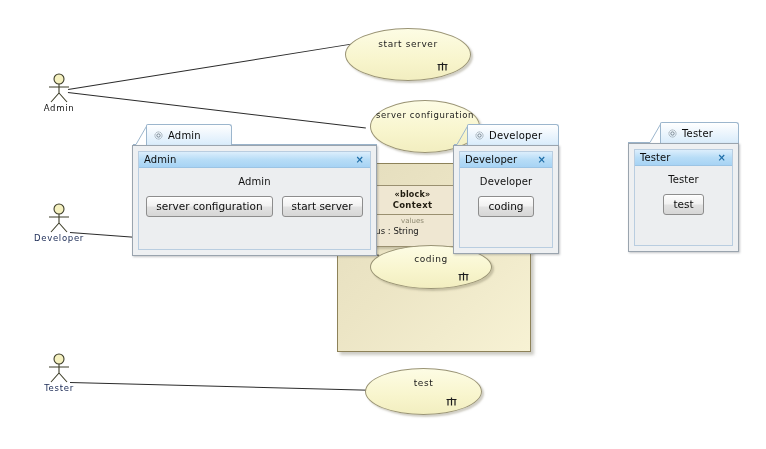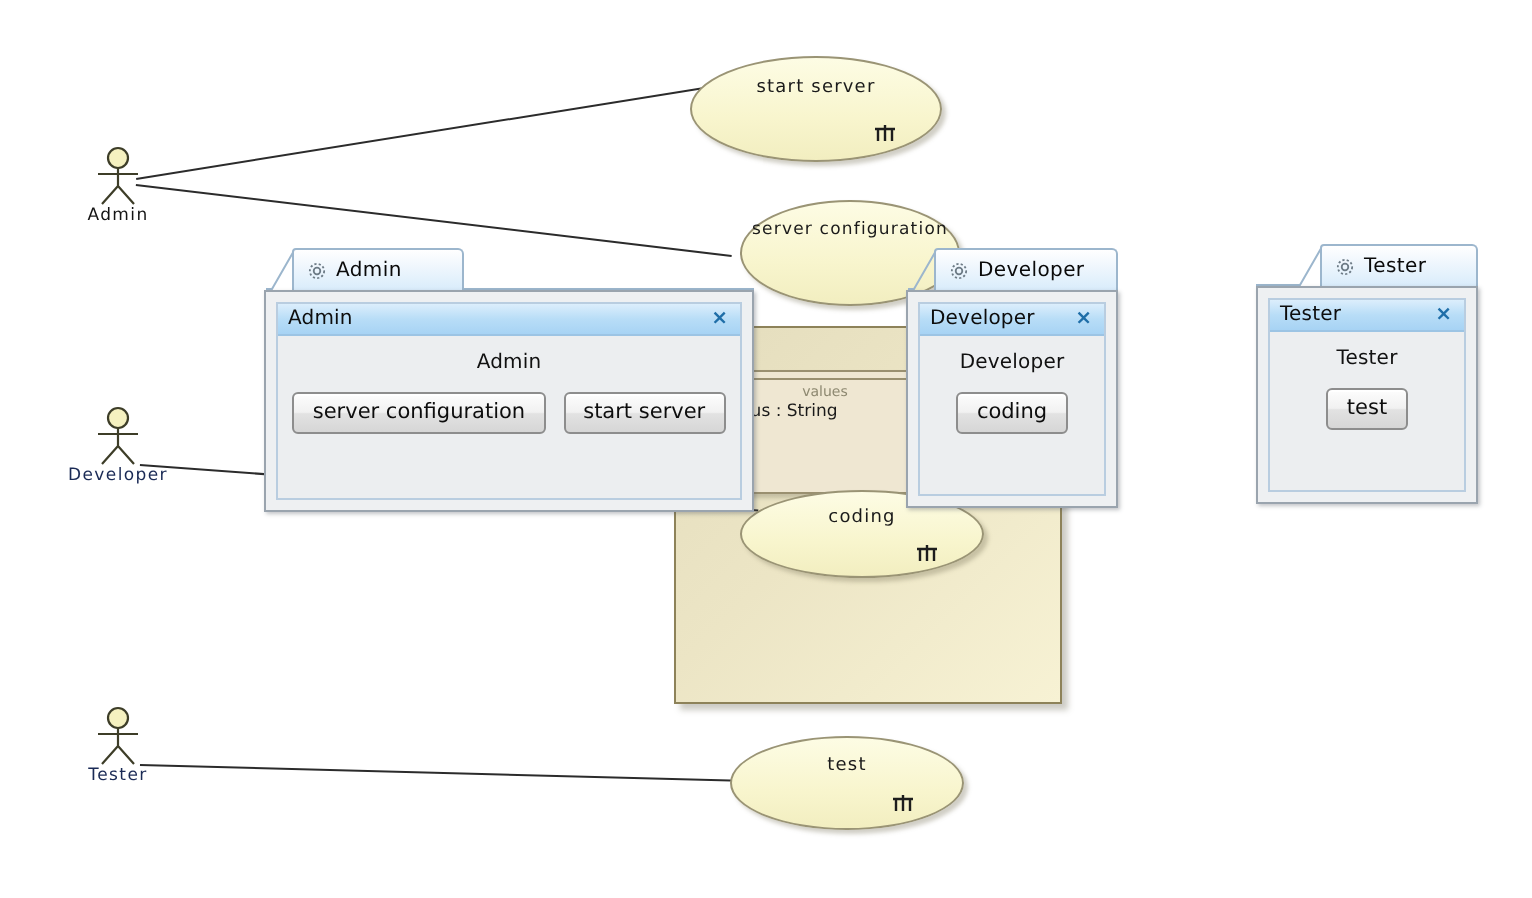--- a/index.html
+++ b/index.html
@@ -172,20 +172,24 @@
         <path d="M0.5 2.5 H10.5 M2 2.5 V8.5 M5.5 2.5 V8.5 M9 2.5 V8.5 M5.5 2.5 V0.5" stroke="#1d1d1d" stroke-width="1.2" fill="none"></path>
       </svg>
     </div>
   </div>
 
   <div class="uc-ellipse" style="left:370px;top:100px;width:110px;height:53px;">
     <div class="uc-label" style="top:9px;font-size:8.5px;">server configuration</div>
   </div>
 
   <div class="block-box" style="left:355px;top:185px;width:115px;height:62px;">
+    <div class="block-hdr">
+      <div class="stereo">«block»</div>
+      <div>Context</div>
+    </div>
     <div class="block-sep"></div>
     <div class="block-compart-title">values</div>
     <div class="block-attr">status : String</div>
   </div>
 
   <div class="uc-ellipse" style="left:370px;top:245px;width:122px;height:44px;">
     <div class="uc-label" style="top:8px;">coding</div>
     <div class="uc-marker" style="bottom:7px;">
       <svg width="11" height="9" viewBox="0 0 11 9">
         <path d="M0.5 2.5 H10.5 M2 2.5 V8.5 M5.5 2.5 V8.5 M9 2.5 V8.5 M5.5 2.5 V0.5" stroke="#1d1d1d" stroke-width="1.2" fill="none"></path>

